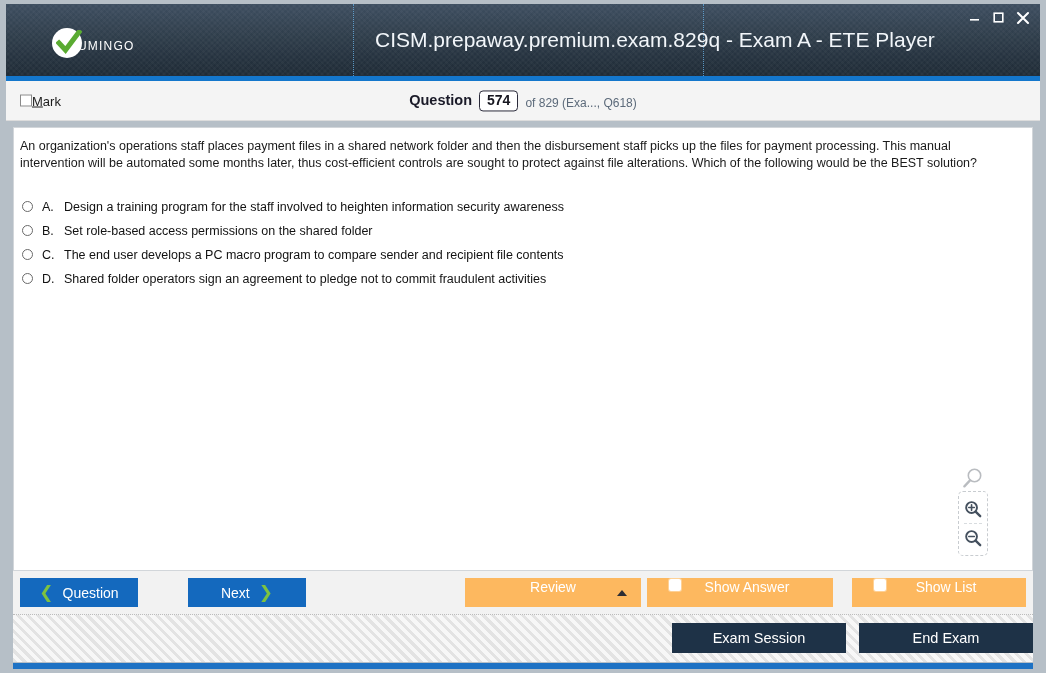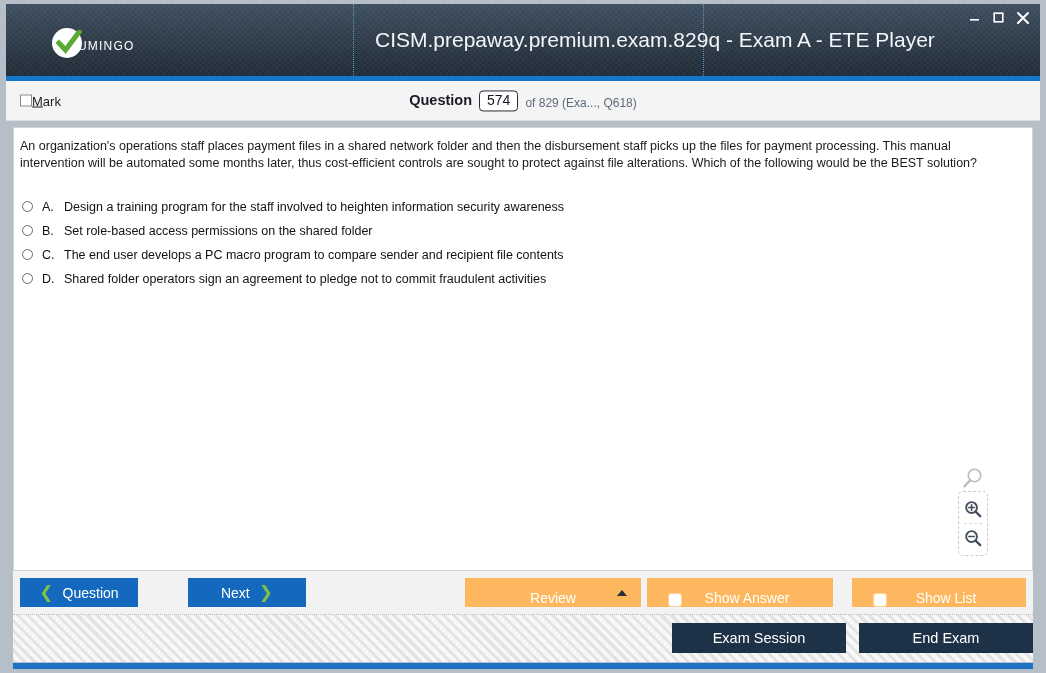--- a/index.html
+++ b/index.html
@@ -184,21 +184,21 @@
     font-size: 14.5px;
     font-weight: bold;
     color: #1a1a28;
   }
   .qnum-box {
     border: 1.5px solid #2a2a3a;
     border-radius: 4px;
     background: #ffffff;
     padding: 1px 7px 2px;
     font-size: 14px;
-    font-weight: normal;
+    font-weight: bold;
     color: #16161f;
     line-height: 1.15;
     pointer-events: auto;
   }
   .qcount .suffix {
     font-size: 12px;
     color: #5c6a7a;
     margin-top: 6px;
   }
 
@@ -328,21 +328,21 @@
   .orange-btn {
     position: absolute;
     top: 7px;
     height: 29px;
     background: #fdb85f;
     border: none;
     color: #ffffff;
     font-family: "Liberation Sans", sans-serif;
     font-size: 14px;
     display: flex;
-    align-items: flex-end;
+    align-items: flex-start;
     cursor: default;
     box-sizing: border-box;
   }
   .orange-btn.review {
     right: 392px;
     width: 176px;
     justify-content: center;
     padding-right: 6px;
   }
   .review-caret {

